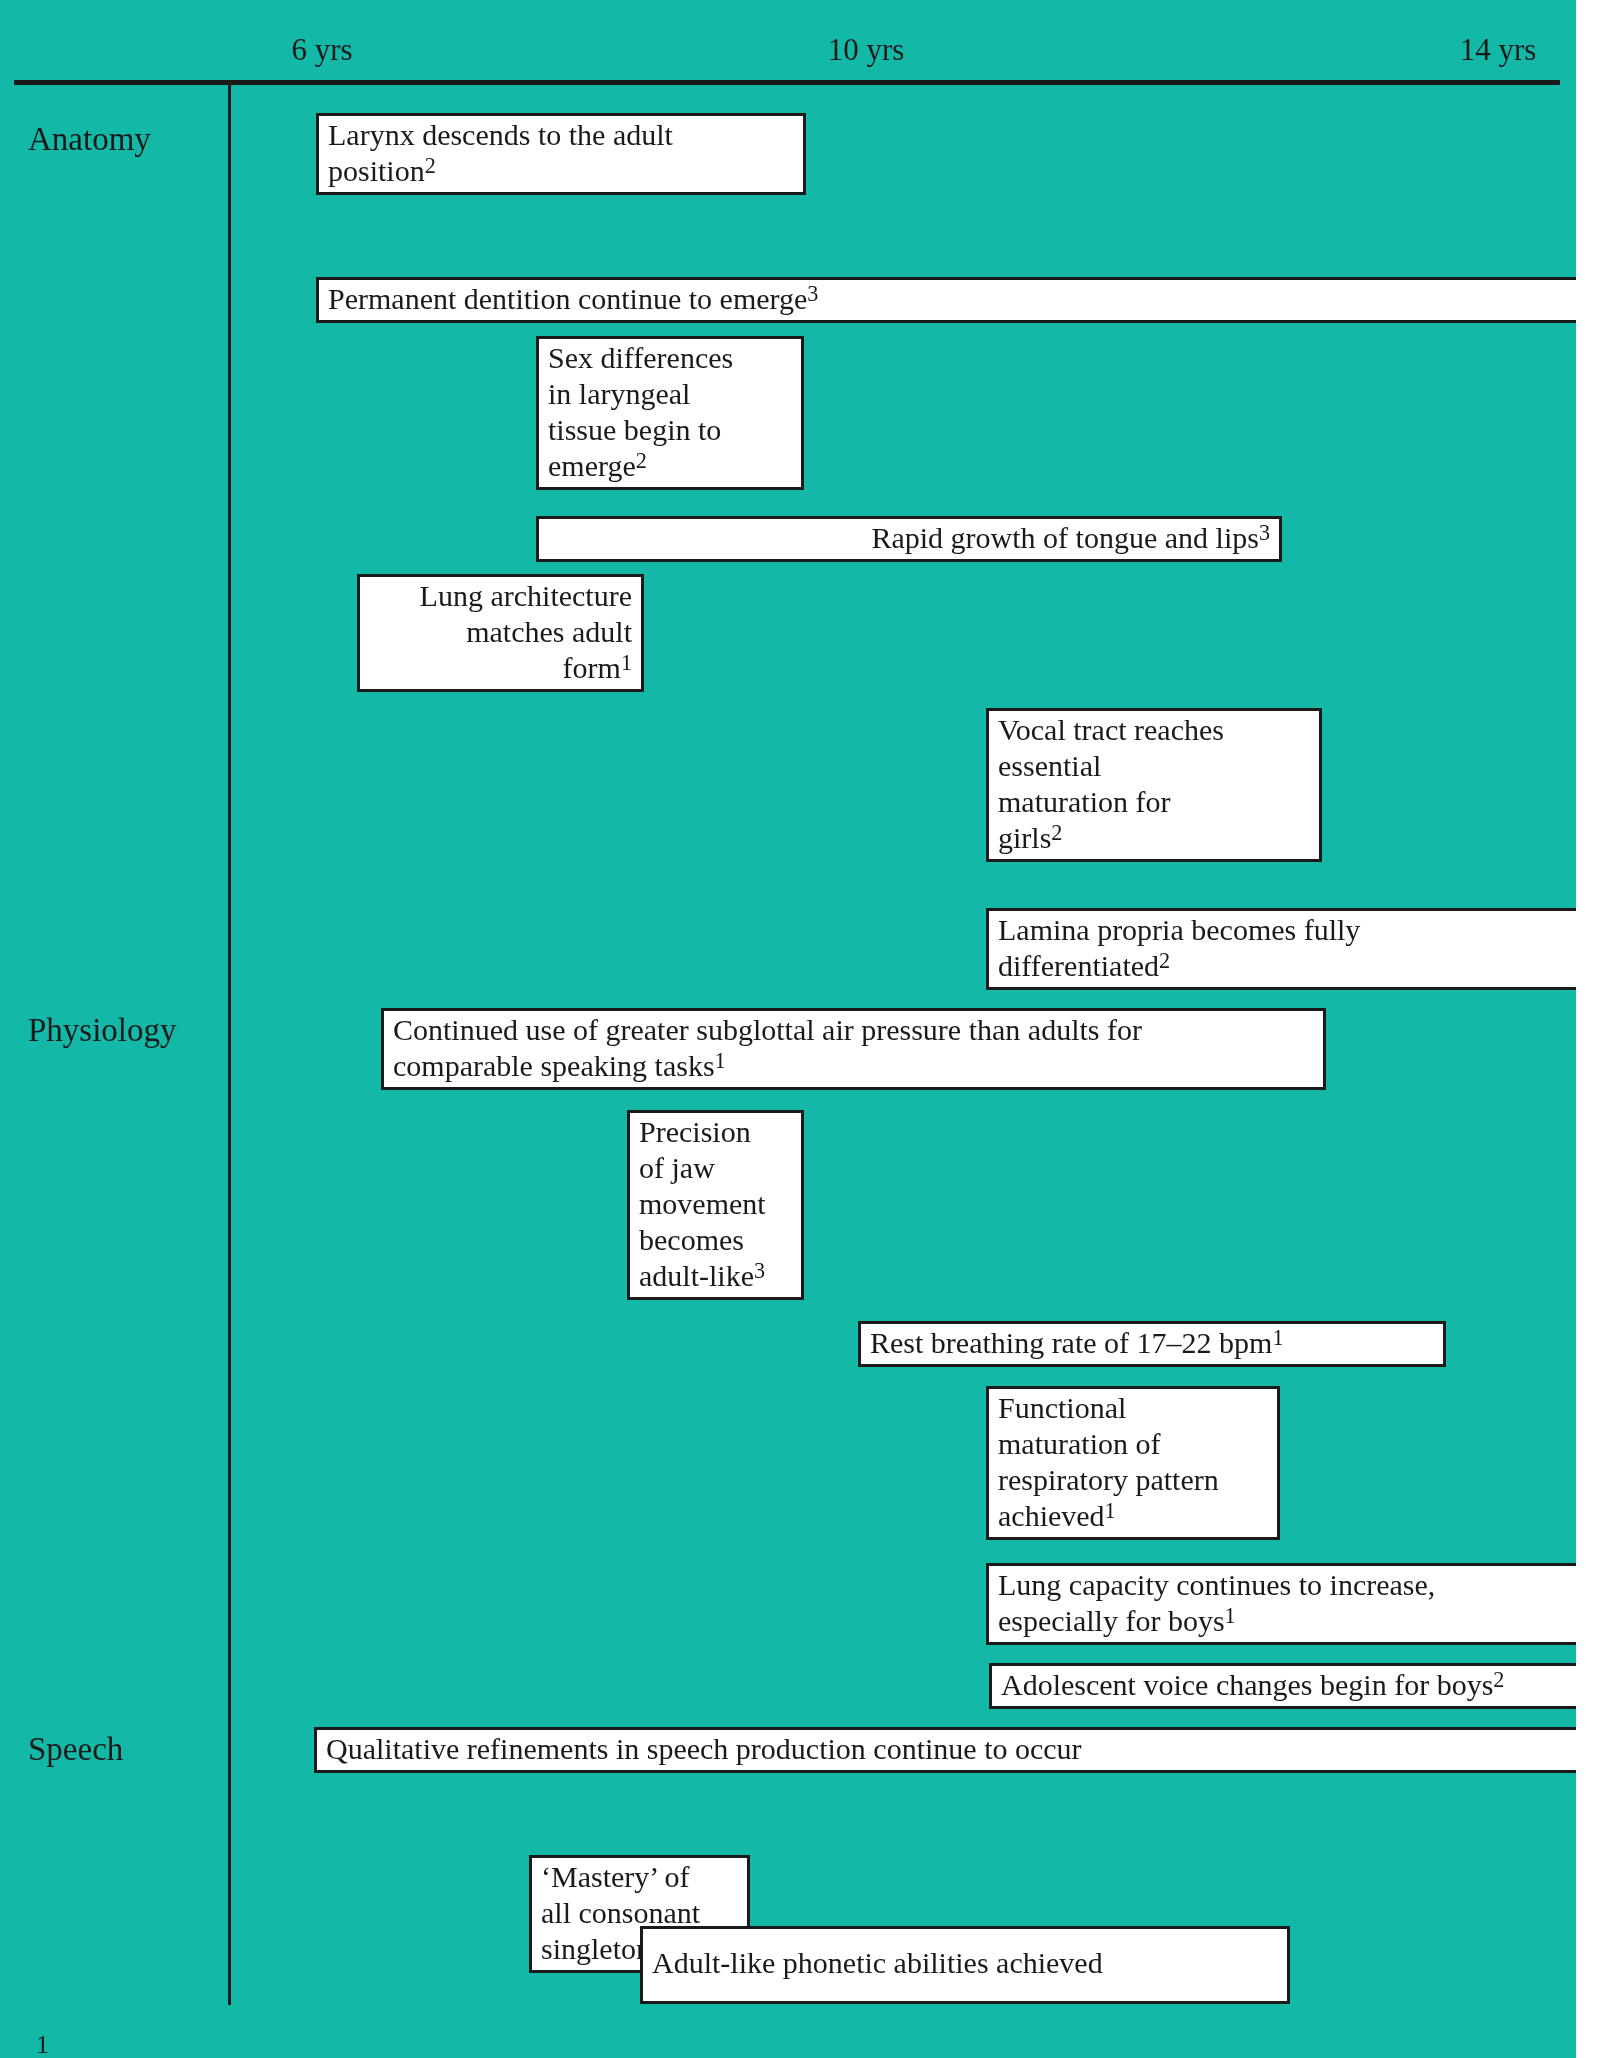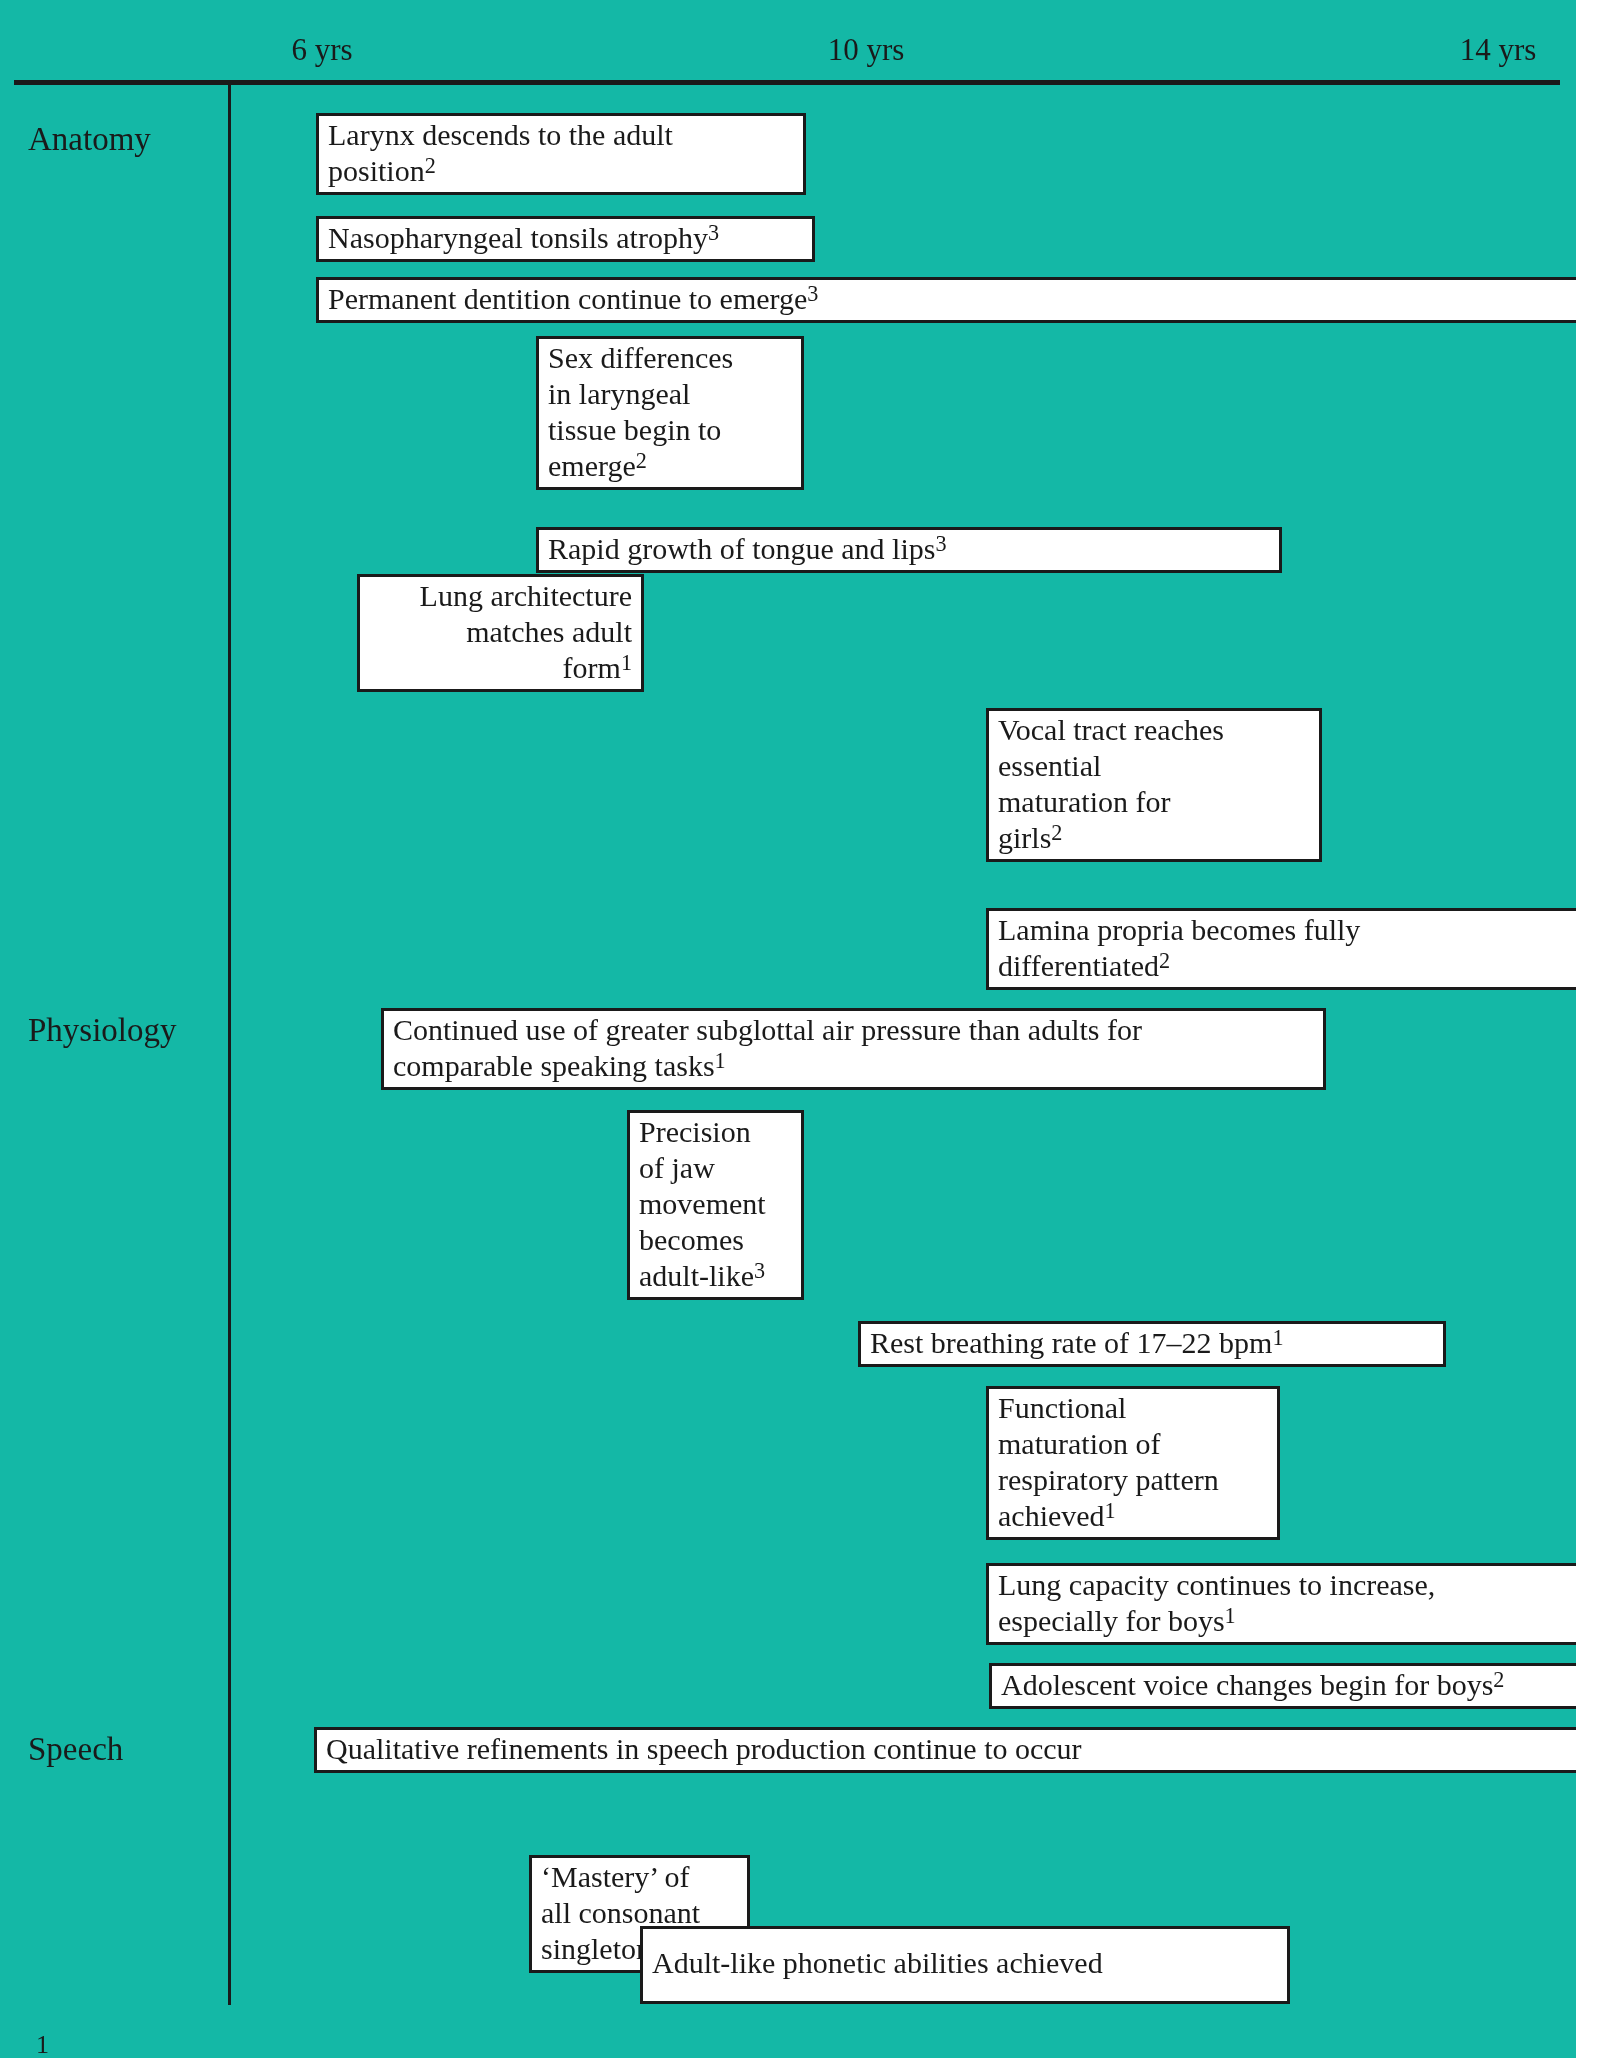--- a/index.html
+++ b/index.html
@@ -82,30 +82,29 @@
   <div class="topline"></div>
   <div class="vline"></div>
 
   <div class="section-label" style="top:121px;">Anatomy</div>
   <div class="section-label" style="top:1012px;">Physiology</div>
   <div class="section-label" style="top:1731px;">Speech</div>
 
   <div class="box" style="left:272px;top:113px;width:490px;"><span class="txt">Larynx descends to the adult
 position</span><sup>2</sup></div>
 
-  <div class="box" style="left:272px;top:216px;width:499px;"><span class="txt">Nasopharyngeal tonsils atrophy</span><sup>3</sup></div>
 
   <div class="box" style="left:272px;top:277px;width:1294px;"><span class="txt">Permanent dentition continue to emerge</span><sup>3</sup></div>
 
   <div class="box" style="left:492px;top:336px;width:268px;"><span class="txt">Sex differences
 in laryngeal
 tissue begin to
 emerge</span><sup>2</sup></div>
 
-  <div class="box" style="left:492px;top:527px;width:746px;"><span class="txt">Rapid growth of tongue and lips</span><sup>3</sup></div>
+  <div class="box" style="left:492px;top:516px;width:746px;text-align:right;"><span class="txt">Rapid growth of tongue and lips</span><sup>3</sup></div>
 
   <div class="box" style="left:313px;top:574px;width:287px;text-align:right;"><span class="txt">Lung architecture
 matches adult
 form</span><sup>1</sup></div>
 
   <div class="box" style="left:942px;top:708px;width:336px;"><span class="txt">Vocal tract reaches
 essential
 maturation for
 girls</span><sup>2</sup></div>
 

